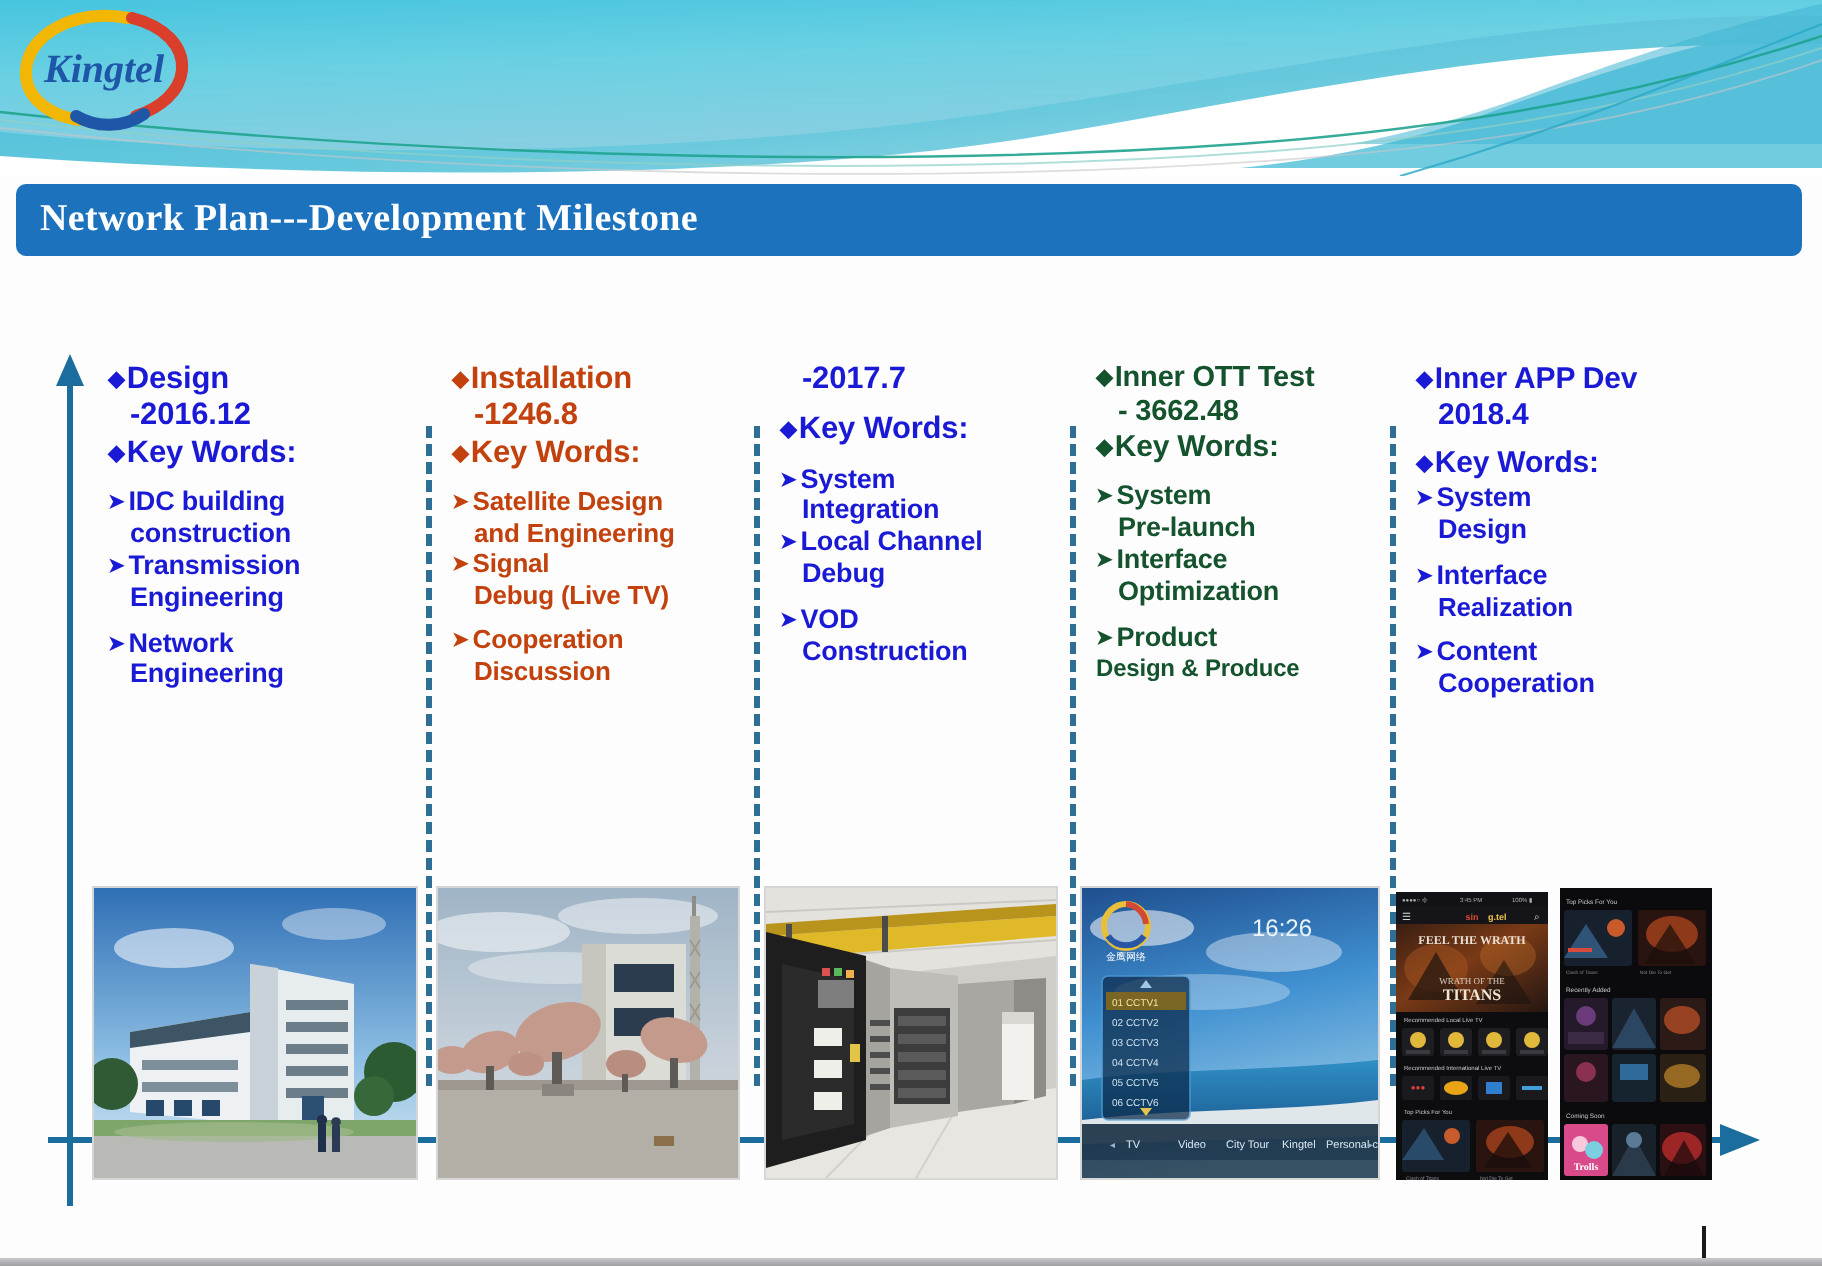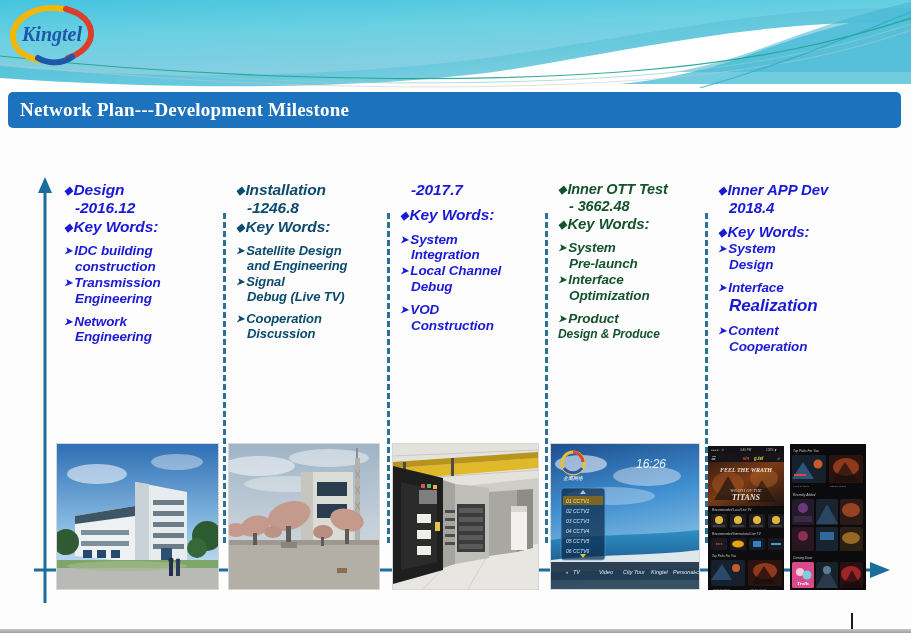--- a/index.html
+++ b/index.html
@@ -52,21 +52,21 @@
     font-weight:bold;
     font-size:19px;
     color:#ffffff;
     letter-spacing:.2px;
     padding-left:12px;
     white-space:nowrap;
   }
 
   
   #chart-area{
-    position:absolute;left:12px;top:135px;width:866px;height:470px;font-style:italic;
+    position:absolute;left:2px;top:135px;width:866px;height:470px;
   }
 
   
   #y-axis{position:absolute;left:22px;top:40px;width:22px;height:430px;}
   #x-axis{position:absolute;left:22px;top:420px;width:860px;height:30px;}
 
   
   #columns{
     position:absolute;left:42px;top:40px;width:830px;height:415px;
     display:flex;
@@ -253,21 +253,21 @@
             <rect x="112" y="118" width="4" height="14" fill="#20304a"></rect>
             <circle cx="114" cy="116" r="2.6" fill="#20304a"></circle>
             <rect x="119" y="119" width="4" height="13" fill="#2b3b55"></rect>
             <circle cx="121" cy="117" r="2.4" fill="#2b3b55"></circle>
           </svg>
         </div>
       </div>
 
       <div class="col" style="width:164px;">
         <div class="col-divider"></div>
-        <div class="col-text" style="color:#0c4a6e;">
+        <div class="col-text" style="color:#c2410c;">
           <div class="line bullet-diamond" style="font-size:15.5px;">Installation</div>
           <div class="line indent" style="font-size:15.5px;">-1246.8</div>
           <div class="line bullet-diamond" style="font-size:15.5px;">Key Words:</div>
           <div class="gap"></div>
           <div class="line bullet-arrow" style="font-size:13px;">Satellite  Design</div>
           <div class="line indent" style="font-size:13px;">and Engineering</div>
           <div class="line bullet-arrow" style="font-size:13px;">Signal</div>
           <div class="line indent" style="font-size:13px;">Debug (Live TV)</div>
           <div class="gap"></div>
           <div class="line bullet-arrow" style="font-size:13px;">Cooperation</div>
@@ -501,21 +501,21 @@
       <div class="col" style="width:176px;">
         <div class="col-text" style="color:#1a1ad6;">
           <div class="line bullet-diamond" style="font-size:15px;">Inner APP Dev</div>
           <div class="line indent" style="font-size:15px;">2018.4</div>
           <div class="gap"></div>
           <div class="line bullet-diamond" style="font-size:15px;">Key Words:</div>
           <div class="line bullet-arrow" style="font-size:13.5px;">System</div>
           <div class="line indent" style="font-size:13.5px;">Design</div>
           <div class="gap"></div>
           <div class="line bullet-arrow" style="font-size:13.5px;">Interface</div>
-          <div class="line indent" style="font-size:17px;">Realization</div>
+          <div class="line indent" style="font-size:13px;">Realization</div>
           <div class="gap"></div>
           <div class="line bullet-arrow" style="font-size:13.5px;">Content</div>
           <div class="line indent" style="font-size:13.5px;">Cooperation</div>
         </div>
 
         <div class="thumb" style="width:158px;height:148px;border:none;background:transparent;left:0;bottom:-2px;">
           <svg width="158" height="148" viewBox="0 0 158 148" class="inner">
 
             <rect x="0" y="2" width="76" height="144" fill="#0d0d0f"></rect>
             <rect x="0" y="2" width="76" height="7" fill="#121216"></rect>

